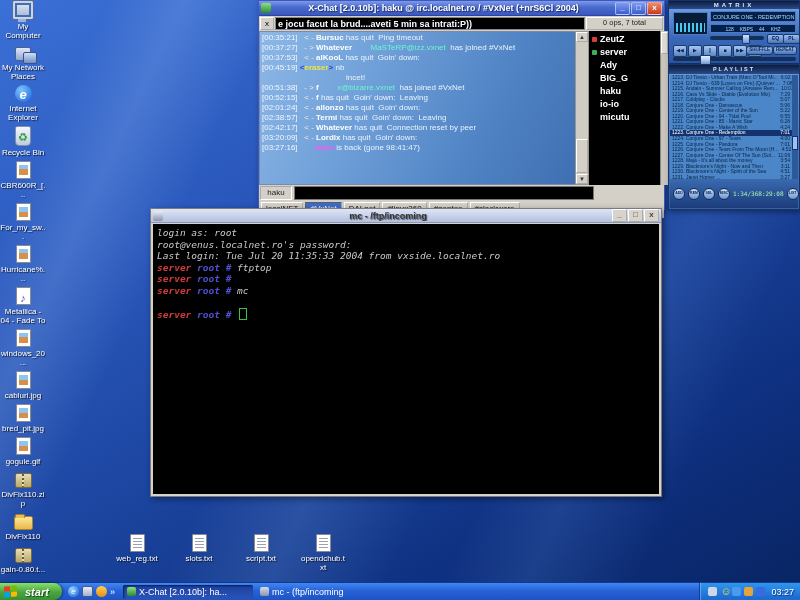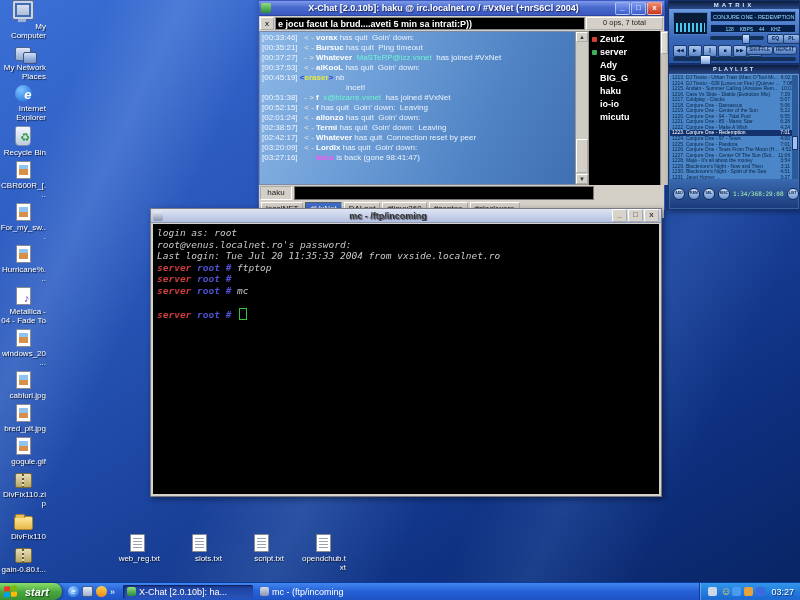--- a/index.html
+++ b/index.html
@@ -10,21 +10,21 @@
     background:
       linear-gradient(115deg, transparent 10%, rgba(170,205,255,.20) 17%, transparent 26%),
       linear-gradient(115deg, transparent 40%, rgba(150,195,255,.16) 50%, transparent 61%),
       linear-gradient(115deg, transparent 66%, rgba(130,185,255,.13) 74%, transparent 84%);}
 
   
   .icon-col{position:absolute;display:flex;flex-direction:column;gap:4px;}
   #left-icons{left:0;top:2;width:48px;height:578px;overflow:hidden;}
   #col2-icons{left:47px;top:2;width:48px;}
   #bottom-icons{position:absolute;left:114px;bottom:28px;display:flex;gap:16px;}
-  .cell{width:46px;text-align:right;cursor:default;}
+  .cell{width:46px;text-align:center;cursor:default;}
   .cell .lbl{font-size:8px;color:#fff;text-shadow:1px 1px 1px rgba(0,0,0,.8);
     line-height:9px;margin-top:2px;max-height:18px;overflow:hidden;word-wrap:break-word;}
   .ic{width:20px;height:18px;margin:0 auto;position:relative;}
   .ic-computer{background:linear-gradient(#e8eef8,#9fb0d0);border:1px solid #5a6a90;border-radius:2px;
     box-shadow:inset 0 0 0 2px #c8d4ec, inset 0 0 0 4px #3f6fb0;}
   .ic-computer::after{content:"";position:absolute;left:5px;bottom:-3px;width:8px;height:3px;background:#9fb0d0;}
   .ic-network{background:linear-gradient(#dfe8f8,#90a8d0);border:1px solid #50608c;border-radius:2px;width:14px;height:12px;margin-top:3px;}
   .ic-network::after{content:"";position:absolute;left:7px;top:4px;width:12px;height:10px;
     background:linear-gradient(#cfe0f8,#7090c8);border:1px solid #405080;border-radius:2px;}
   .ic-ie{background:radial-gradient(circle at 35% 30%,#7fc4ff,#1460d8);border-radius:50%;width:17px;height:17px;}
@@ -74,21 +74,21 @@
     font-size:7.5px;text-align:center;line-height:10px;color:#222;}
   .mainrow{height:154px;display:flex;}
   .chat-area{width:316px;flex:none;overflow:hidden;padding:1px 2px;box-sizing:border-box;
     background:linear-gradient(115deg,#8cb8e6 0%,#6f9fd8 35%,#4f83c4 70%,#3f6fb2 100%);
     border:1px solid #7a8aa8;border-right:none;}
   .chat-line{font-size:8px;line-height:10px;white-space:pre-wrap;color:#eaf3fc;}
   .chat-line.indent{padding-left:84px;}
   .seg-t{color:#f2f6ff;}
   .seg-a{color:#f6e8d8;}
   .seg-n{color:#ffffff;font-weight:bold;}
-  .seg-h{color:#6cf6cf;}
+  .seg-h{color:#6cf6cf;margin-left:14px;}
   .seg-x{color:#eaf3fc;}
   .seg-b{color:#2a44e0;font-weight:bold;}
   .seg-y{color:#ece83c;font-weight:bold;}
   .seg-p{color:#f25cf2;font-weight:bold;}
   .vscroll{width:12px;flex:none;background:#cfccc4;border:1px solid #9a968e;position:relative;}
   .vscroll .arr{position:absolute;left:0;width:100%;height:10px;background:#d4d0c8;
     border:1px outset #fff;box-sizing:border-box;font-size:6px;text-align:center;line-height:8px;color:#333;cursor:pointer;}
   .vscroll .arr.up{top:0;} .vscroll .arr.up::before{content:"\25B2";}
   .vscroll .arr.dn{bottom:0;} .vscroll .arr.dn::before{content:"\25BC";}
   .vscroll .thumb{position:absolute;left:0;width:100%;height:34px;background:#d4d0c8;
@@ -298,21 +298,20 @@
       <span class="tbtn maxi"></span>
       <span class="tbtn close"></span>
     </div>
     <div class="topicrow">
       <span class="xbtn">x</span>
       <input class="topic-input" value="e jocu facut la brud....aveti 5 min sa intrati:P))" style="">
       <span class="ops-header">0 ops, 7 total</span>
     </div>
     <div class="mainrow">
       <div class="chat-area" id="chat-lines">
-          <div class="chat-line"><span class="seg-t">[00:33:46]</span><span class="seg-a">   &lt; - </span><span class="seg-n">vorax</span><span class="seg-x"> has quit  Goin' down:</span></div>
           <div class="chat-line"><span class="seg-t">[00:35:21]</span><span class="seg-a">   &lt; - </span><span class="seg-n">Bursuc</span><span class="seg-x"> has quit  Ping timeout</span></div>
           <div class="chat-line"><span class="seg-t">[00:37:27]</span><span class="seg-a">   - &gt; </span><span class="seg-n">Whatever</span><span class="seg-h">  MaSTeRP@izz.vxnet</span><span class="seg-x">  has joined #VxNet</span></div>
           <div class="chat-line"><span class="seg-t">[00:37:53]</span><span class="seg-a">   &lt; - </span><span class="seg-n">alKooL</span><span class="seg-x"> has quit  Goin' down:</span></div>
           <div class="chat-line"><span class="seg-t">[00:45:19]</span><span class="seg-x"> </span><span class="seg-b">&lt;</span><span class="seg-y">eraser</span><span class="seg-b">&gt;</span><span class="seg-x"> nb</span></div>
           <div class="chat-line indent"><span class="seg-x">incet!</span></div>
           <div class="chat-line"><span class="seg-t">[00:51:38]</span><span class="seg-a">   - &gt; </span><span class="seg-n">f</span><span class="seg-h">  x@bizarre.vxnet</span><span class="seg-x">  has joined #VxNet</span></div>
           <div class="chat-line"><span class="seg-t">[00:52:15]</span><span class="seg-a">   &lt; - </span><span class="seg-n">f</span><span class="seg-x"> has quit  Goin' down:  Leaving</span></div>
           <div class="chat-line"><span class="seg-t">[02:01:24]</span><span class="seg-a">   &lt; - </span><span class="seg-n">allonzo</span><span class="seg-x"> has quit  Goin' down:</span></div>
           <div class="chat-line"><span class="seg-t">[02:38:57]</span><span class="seg-a">   &lt; - </span><span class="seg-n">Termi</span><span class="seg-x"> has quit  Goin' down:  Leaving</span></div>
           <div class="chat-line"><span class="seg-t">[02:42:17]</span><span class="seg-a">   &lt; - </span><span class="seg-n">Whatever</span><span class="seg-x"> has quit  Connection reset by peer</span></div>

